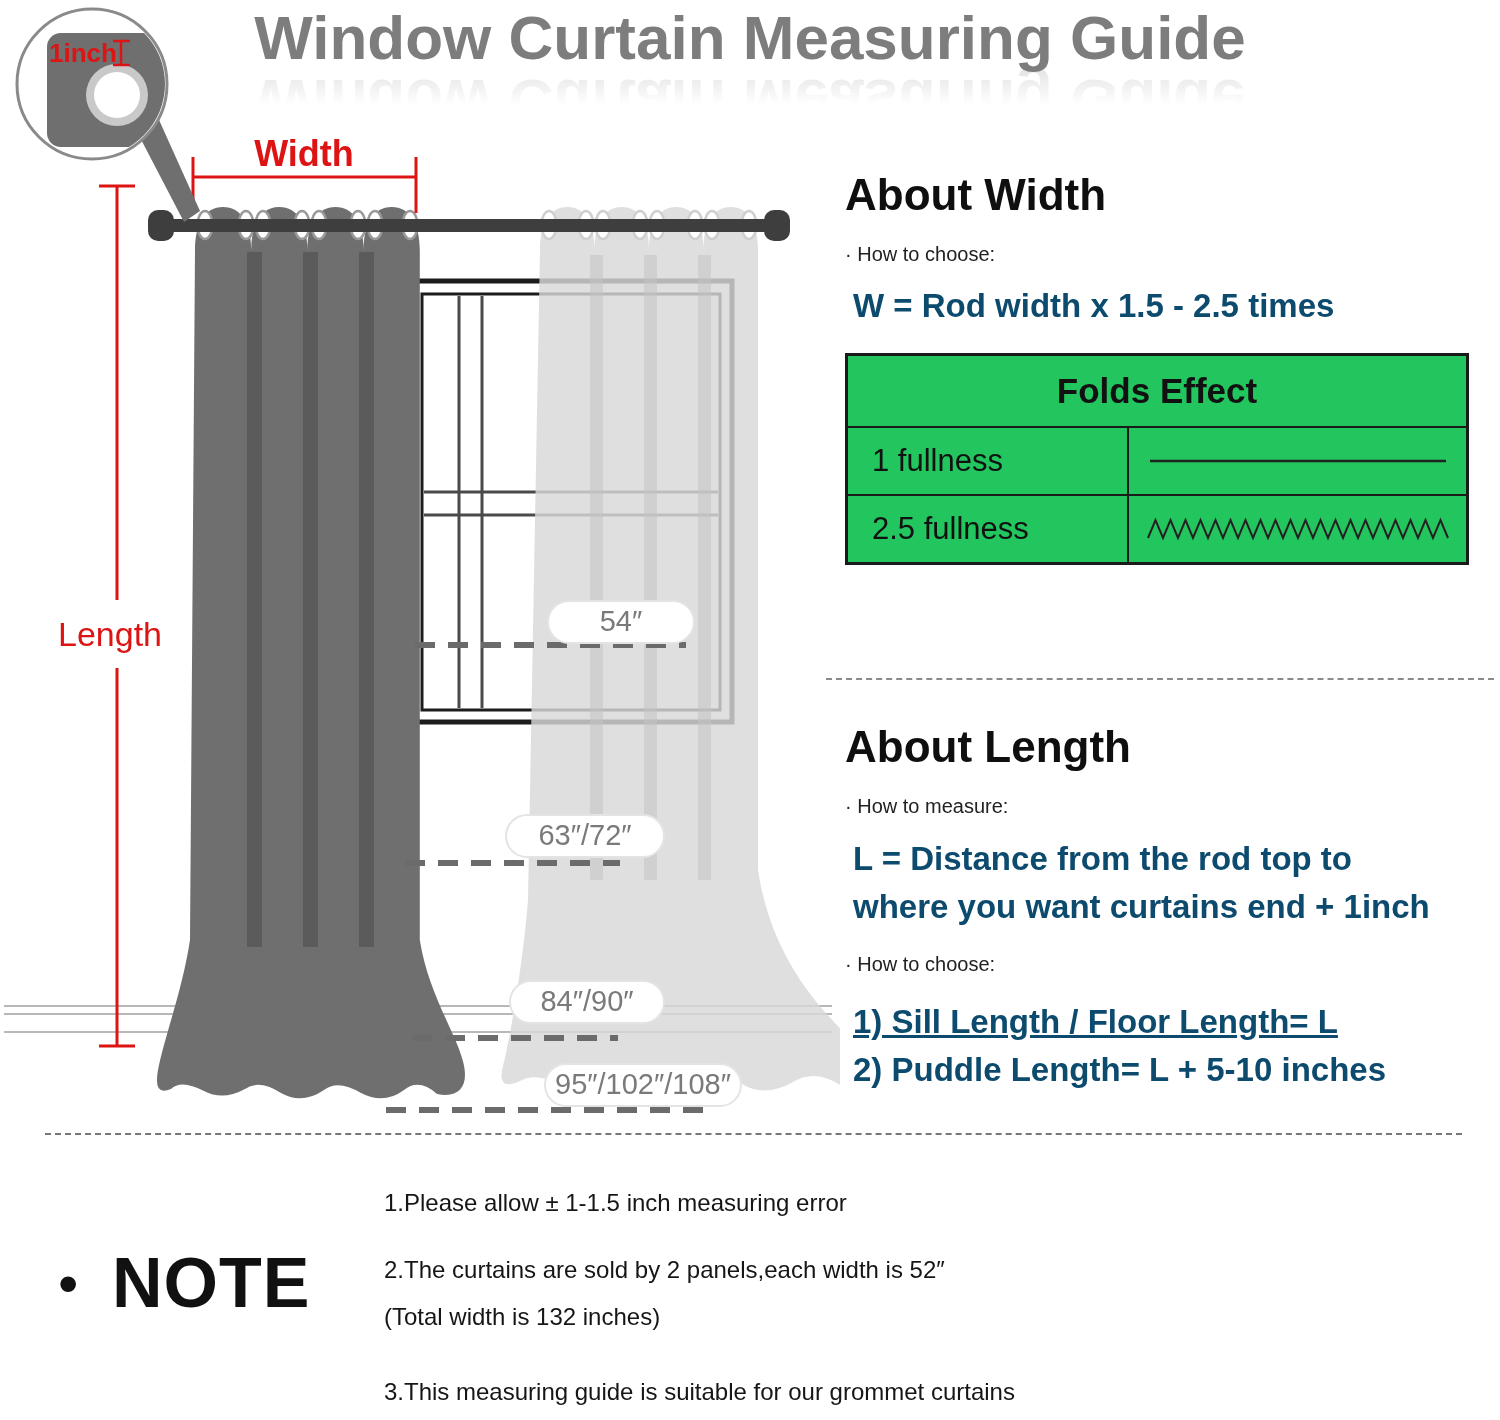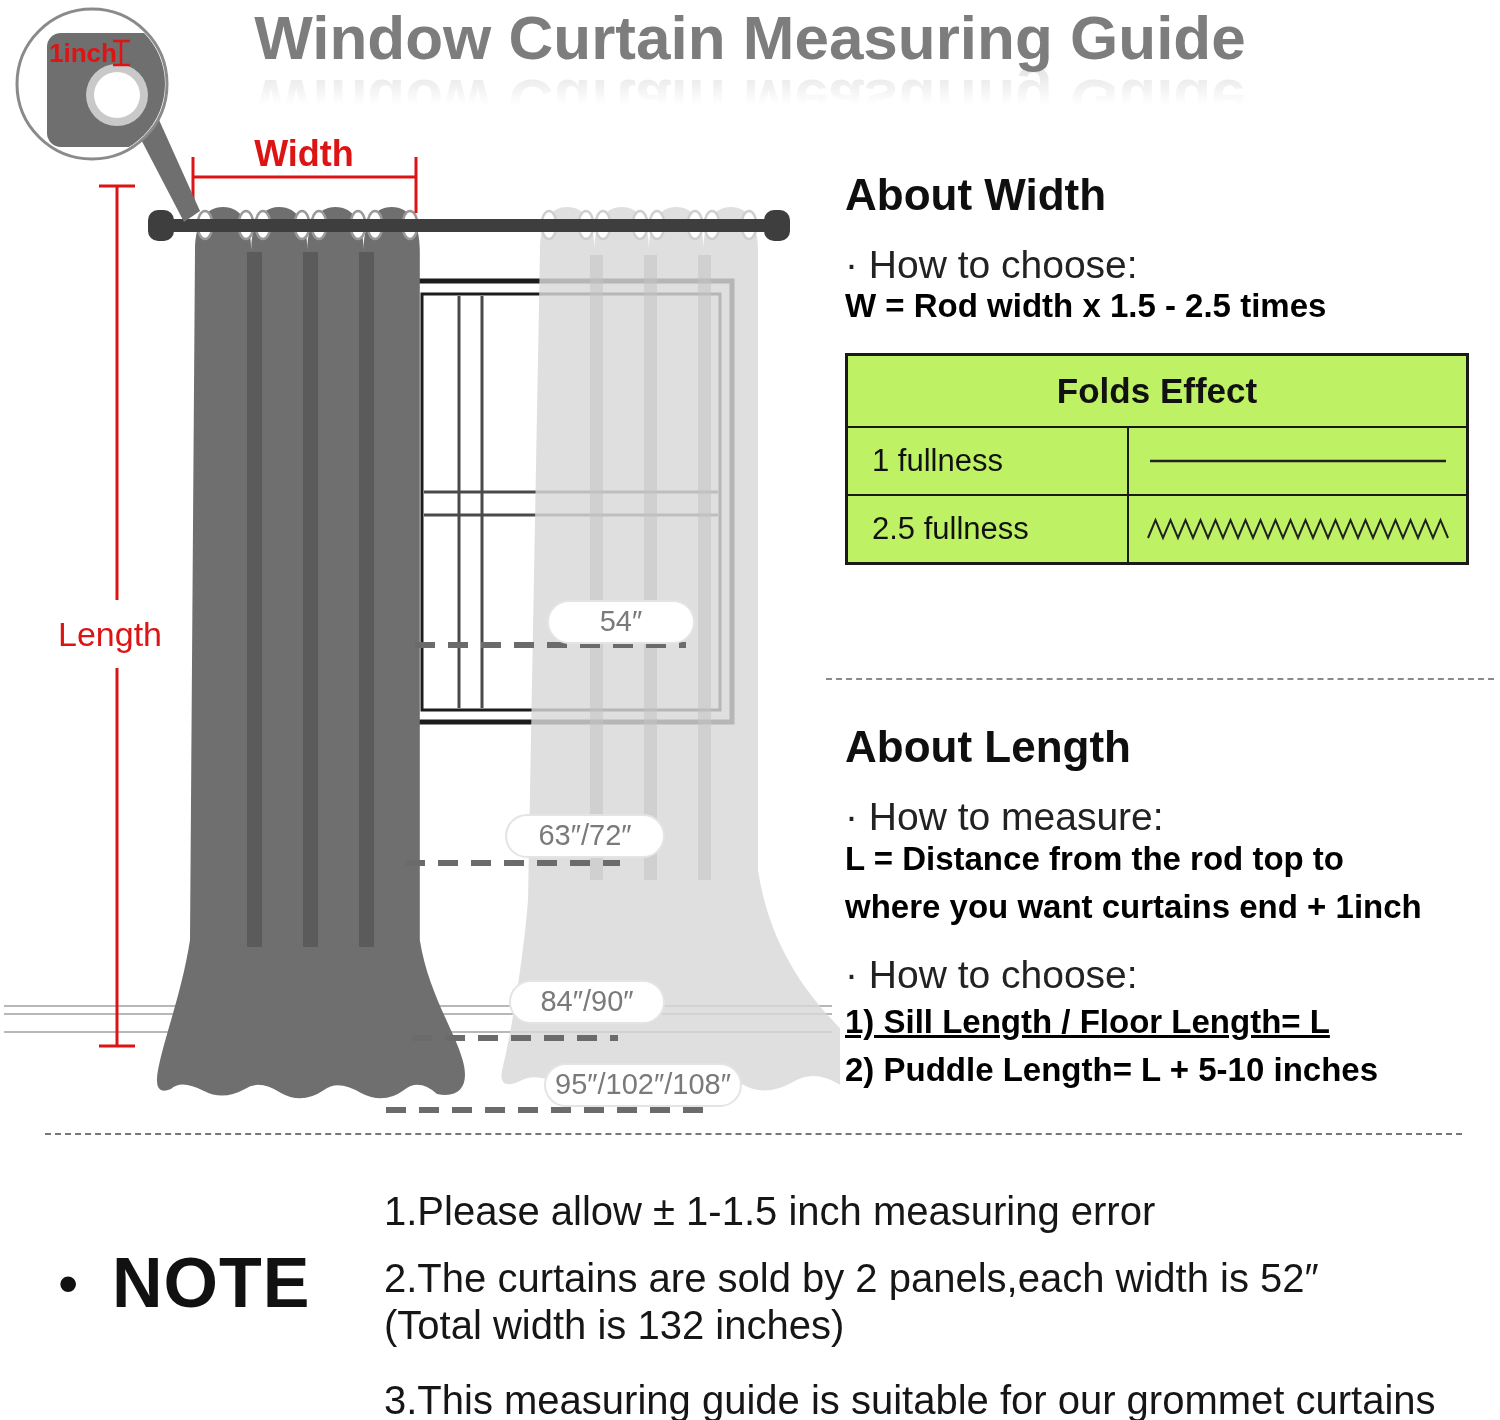--- a/index.html
+++ b/index.html
@@ -8,37 +8,37 @@
   .abs{position:absolute;}
   
   .title{top:2px;left:0;width:1500px;text-align:center;font-size:62px;font-weight:600;
          color:#7d7d7d;letter-spacing:0px;white-space:nowrap;}
   .title-reflect{top:66px;left:0;width:1500px;text-align:center;font-size:62px;font-weight:600;
          color:#7d7d7d;white-space:nowrap;transform:scaleY(-1);opacity:.22;
          -webkit-mask-image:linear-gradient(to top,#000 0%,transparent 55%);
          mask-image:linear-gradient(to top,#000 0%,transparent 55%);}
   
   .h2{font-size:44px;font-weight:700;color:#0f0f0f;white-space:nowrap;}
-  .bullet-line{font-size:39px;color:#222;white-space:nowrap;}
-  .formula{font-size:33px;font-weight:600;color:#000000;white-space:nowrap;}
-  
-  .folds-table{left:845px;top:353px;width:618px;border:3px solid #1a1a1a;background:#bef264;}
+  .bullet-line{font-size:20px;color:#222;white-space:nowrap;}
+  .formula{font-size:33px;font-weight:600;color:#0c4a6e;white-space:nowrap;margin-left:8px;}
+  
+  .folds-table{left:845px;top:353px;width:618px;border:3px solid #1a1a1a;background:#22c55e;}
   .ft-header{height:70px;border-bottom:2px solid #1a1a1a;display:flex;align-items:center;
              justify-content:center;font-size:35px;font-weight:600;color:#111;}
   .ft-row{height:66px;display:flex;border-bottom:2px solid #1a1a1a;}
   .ft-row:last-child{border-bottom:none;}
   .ft-label{width:281px;border-right:2px solid #1a1a1a;display:flex;align-items:center;
             padding-left:24px;font-size:31px;color:#111;box-sizing:border-box;}
   .ft-fold{flex:1;display:flex;align-items:center;justify-content:center;}
   
   .divider-dashed{border-top:2px dashed #8a8a8a;height:0;}
   
   .note-bullet{font-size:58px;color:#111;}
   .note-label{font-size:70px;font-weight:700;color:#111;letter-spacing:1px;}
-  .note-item{font-size:40px;color:#161616;white-space:nowrap;}
+  .note-item{font-size:24px;color:#161616;white-space:nowrap;}
 </style>
 </head>
 <body>
 
 <div class="abs title">Window Curtain Measuring Guide</div>
 <div class="abs title-reflect">Window Curtain Measuring Guide</div>
 
 <svg class="abs" style="left:0;top:0;" width="840" height="1160" viewBox="0 0 840 1160">
 
   <g stroke="#b8b8b8" stroke-width="2">

